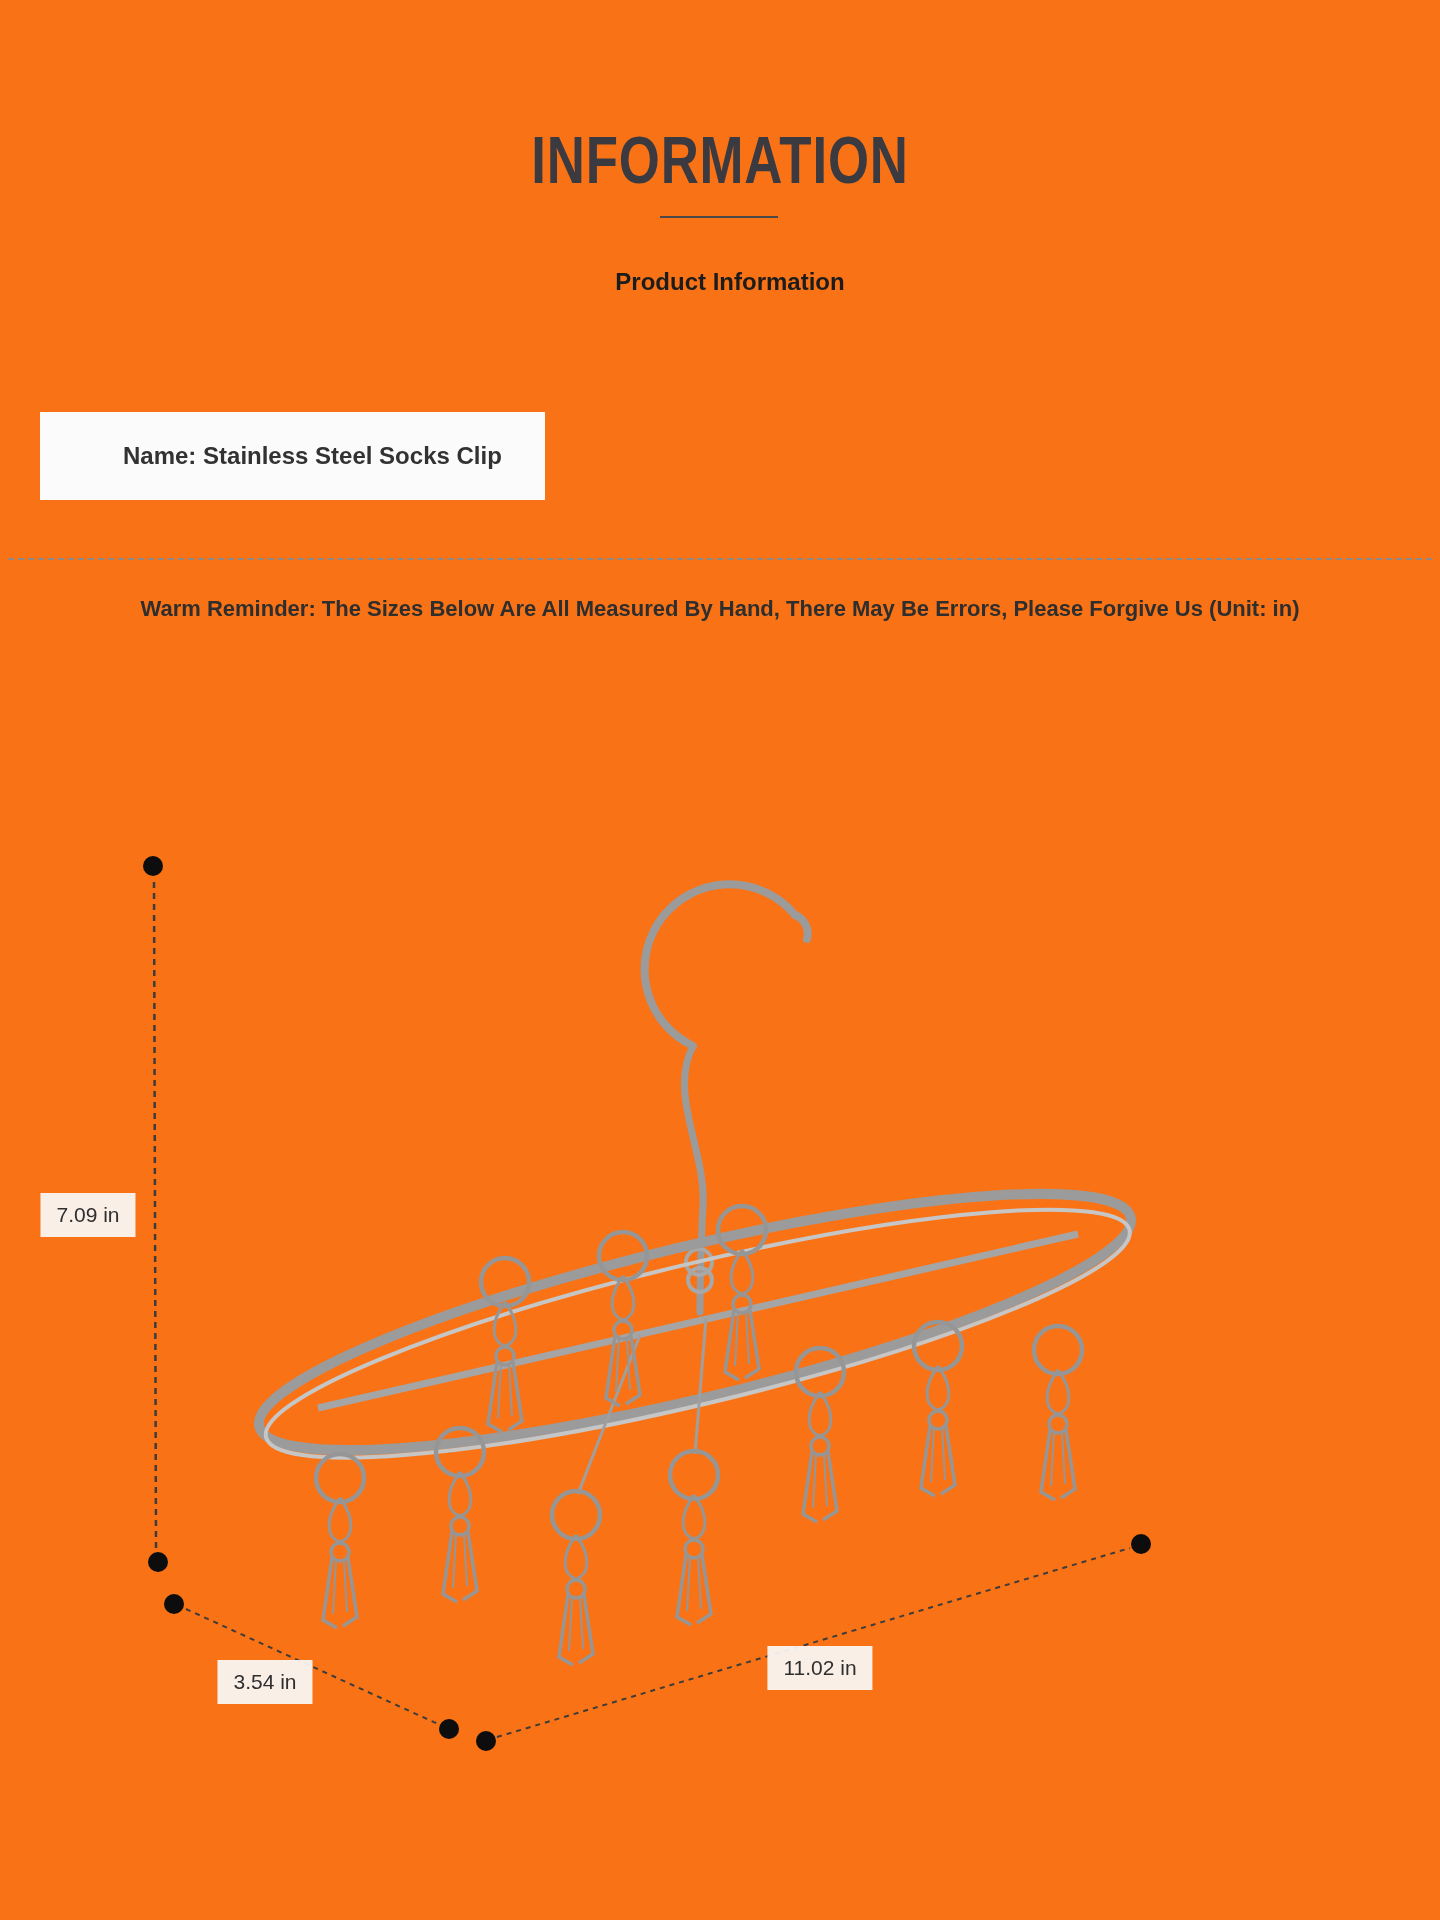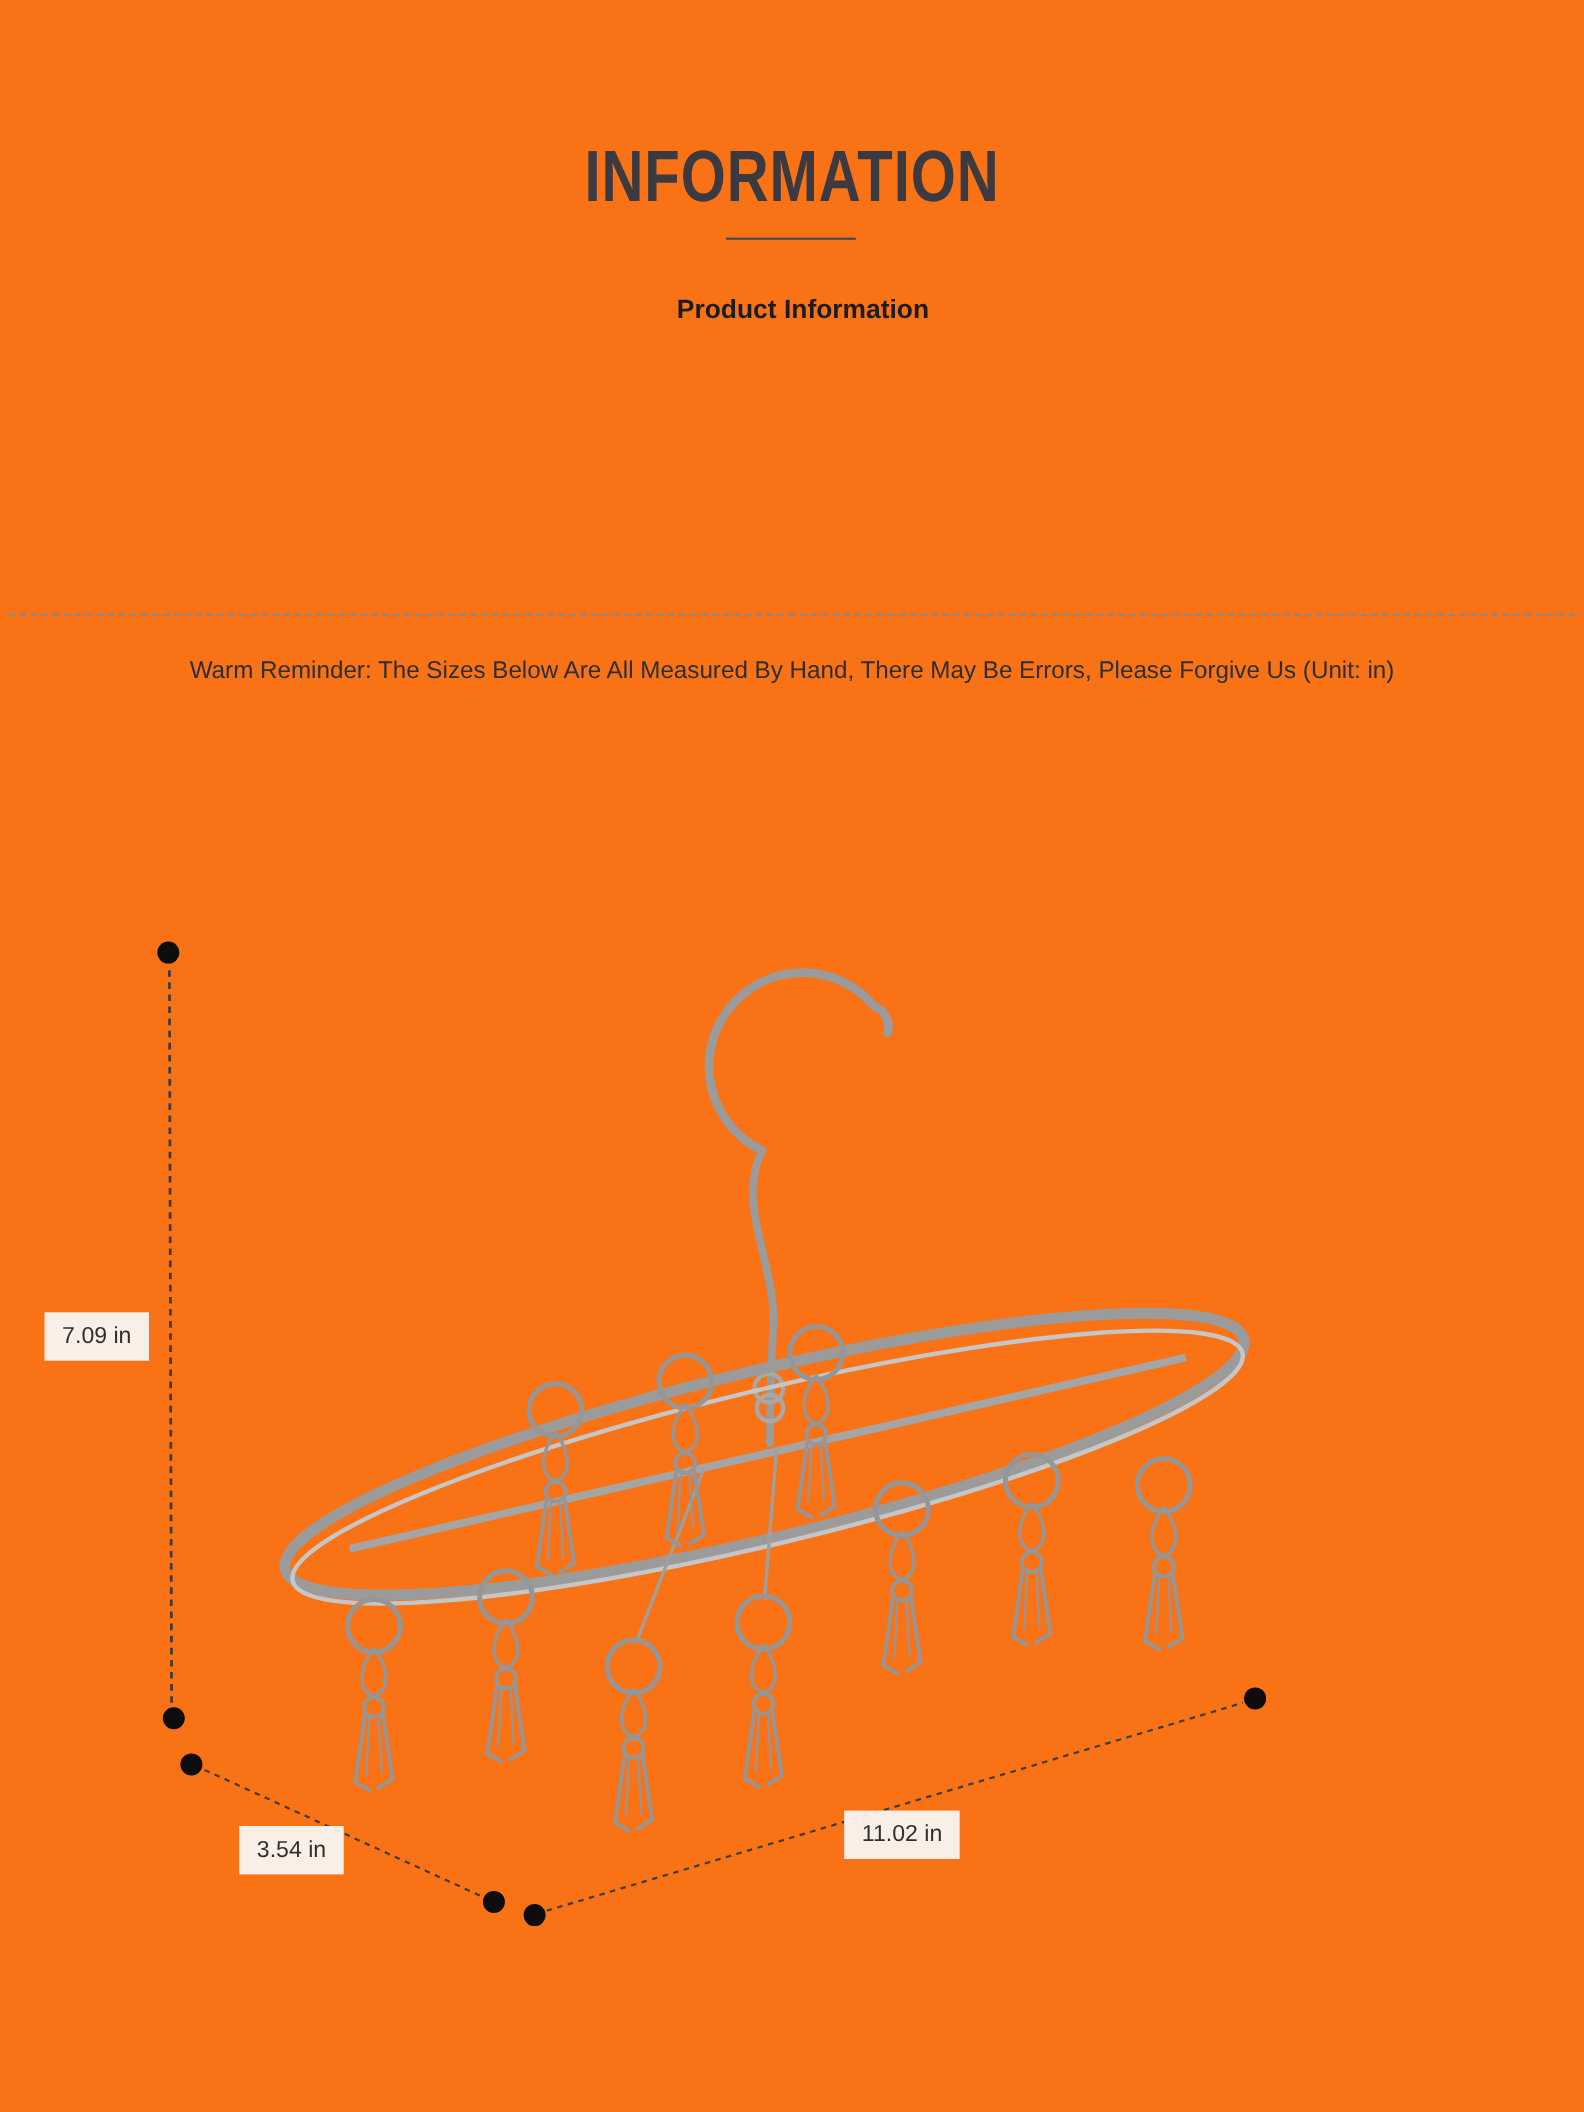--- a/index.html
+++ b/index.html
@@ -71,21 +71,21 @@
   .dashed-divider{
     position:absolute;
     top:558px;left:8px;width:1424px;height:0;
     border-top:2px dashed #8a8a8a;
   }
   .reminder{
     position:absolute;
     top:596px;left:0;width:1440px;
     text-align:center;
     font-size:22px;
-    font-weight:normal;
+    font-weight:bold;
     color:#2e2e2e;
   }
   
   .diagram{
     position:absolute;
     top:0;left:0;width:1440px;height:1920px;
   }
   .dim-label{
     position:absolute;
     transform:translate(-50%,-50%);
@@ -101,20 +101,23 @@
 </style>
 </head>
 <body>
 
 <div class="page">
 
   <div class="main-title">INFORMATION</div>
   <div class="title-underline"></div>
   <div class="subtitle">Product Information</div>
 
+  <div class="name-box">
+    <div class="name-text">Name: Stainless Steel Socks Clip</div>
+  </div>
 
   <div class="dashed-divider"></div>
   <div class="reminder">Warm Reminder: The Sizes Below Are All Measured By Hand, There May Be Errors, Please Forgive Us (Unit: in)</div>
 
   <svg class="diagram" viewBox="0 0 1440 1920" width="1440" height="1920">
     <defs>
       <g id="clip-sym" fill="none" stroke="#969696">
         <circle cx="0" cy="0" r="24" stroke-width="4.5"></circle>
         <path d="M 0 20 C -16 42 -13 60 0 64 C 13 60 16 42 0 20" stroke-width="3"></path>
         <circle cx="0" cy="74" r="9" stroke-width="3.5"></circle>

